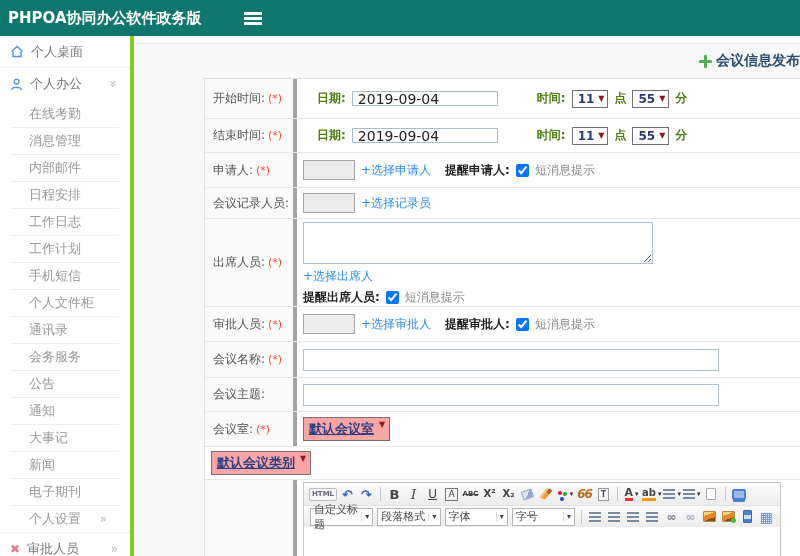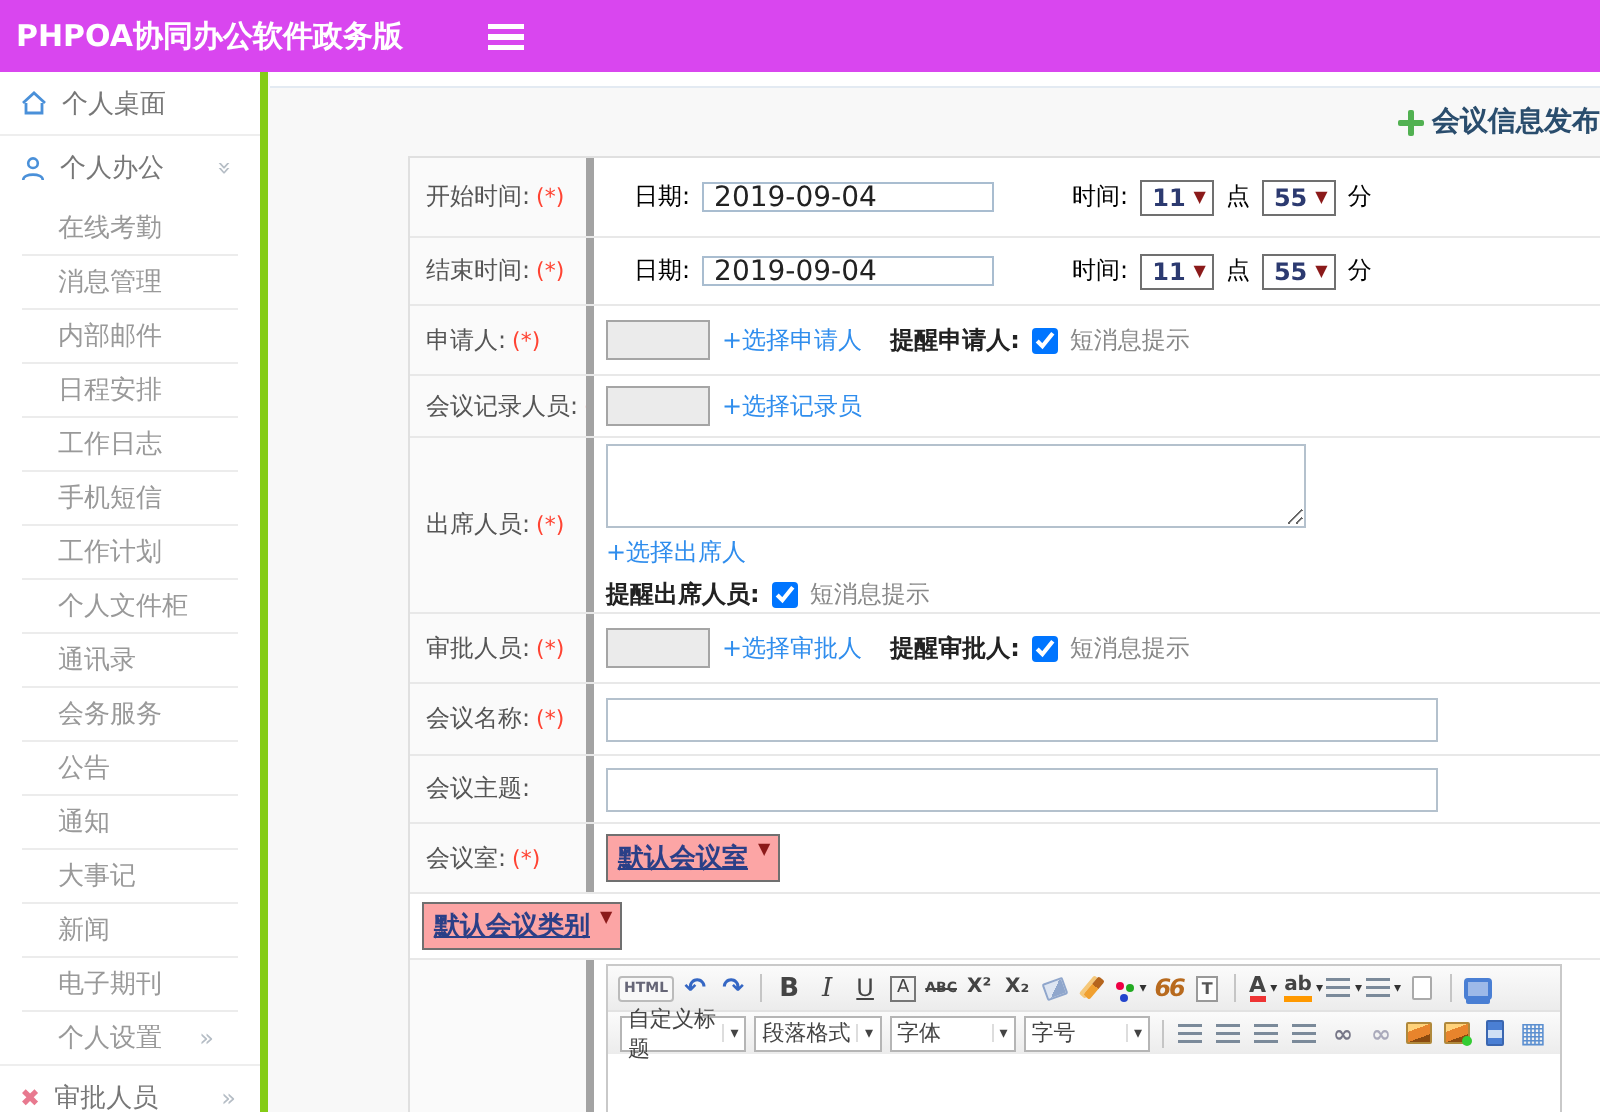--- a/index.html
+++ b/index.html
@@ -3,21 +3,21 @@
 <meta charset="utf-8">
 <style>
   * { box-sizing: border-box; }
   html,body { margin:0; padding:0; }
   body {
     width:800px; height:556px; overflow:hidden; position:relative;
     font-family:"DejaVu Sans","Liberation Sans",sans-serif;
     font-size:12px; color:#333; background:#f8f8f8;
   }
   
-  .topbar { position:absolute; top:0; left:0; width:800px; height:36px; background:#d946ef;
+  .topbar { position:absolute; top:0; left:0; width:800px; height:36px; background:#0f766e;
             display:flex; align-items:center; z-index:10; }
   .app-title { color:#fff; font-weight:bold; font-size:15px; margin-left:8px; }
   .hamburger { margin-left:42px; width:18px; height:13px; cursor:pointer;
     background:repeating-linear-gradient(to bottom,#fff 0 2.6px,rgba(0,0,0,0) 2.6px 5.2px); }
   
   .sidebar { position:absolute; top:36px; left:0; width:134px; bottom:0; background:#fff;
              border-right:4px solid #84cc16; }
   .side-item { position:relative; display:flex; align-items:center; height:32px;
                padding-left:10px; color:#777; font-size:13px; cursor:pointer; }
   .side-item.first { border-bottom:1px solid #eeeeee; }
@@ -48,21 +48,21 @@
   .lab { color:#555; }
   .req { color:#f43; margin-left:3px; font-size:11px; }
   .fc { flex:1; display:flex; align-items:center; padding-left:6px; gap:6px; }
   .r1{height:40px}.r2{height:34px}.r3{height:35px}.r4{height:31px}
   .r5{height:88px}.r6{height:35px}.r7{height:36px}.r8{height:34px}
   .r9{height:35px}.r10{height:33px}
   .editor-row { height:95px; border-bottom:none; }
   .editor-row .fc { align-items:flex-start; padding-top:2px; }
   .r5 .fc { flex-direction:column; align-items:flex-start; justify-content:flex-start;
             padding-top:3px; gap:4px; }
-  .lab2 { color:#000000; }
+  .lab2 { color:#4d7c0f;font-weight:bold; }
   .dgap { margin-left:14px; }
   .tgap { margin-left:33px; }
   .txt-date { width:146px; height:15px; border:1px solid #a9bdd0; font-size:14px; padding:0 5px;
               color:#222; font-family:inherit; }
   .txt-small { width:52px; height:20px; border:1px solid #a5a5a5; background:#ebebeb; }
   .txt-long { width:416px; height:22px; border:1px solid #b4c1cd; padding:0 4px; font-family:inherit; }
   textarea.attendees { width:350px; height:46px; border:1px solid #b4c1cd; resize:both;
                        font-family:inherit; margin-left:0; }
   .mini-select { display:inline-flex; align-items:center; border:1px solid #707070; background:#fff;
                  padding:1px 3px 1px 5px; color:#2c3a70; font-weight:bold; font-size:12px; gap:4px;
@@ -163,24 +163,24 @@
       <div class="side-sub">
         <span>内部邮件</span>
       </div>
       <div class="side-sub">
         <span>日程安排</span>
       </div>
       <div class="side-sub">
         <span>工作日志</span>
       </div>
       <div class="side-sub">
+        <span>工作计划</span>
+      </div>
+      <div class="side-sub">
         <span>手机短信</span>
-      </div>
-      <div class="side-sub">
-        <span>工作计划</span>
       </div>
       <div class="side-sub">
         <span>个人文件柜</span>
       </div>
       <div class="side-sub">
         <span>通讯录</span>
       </div>
       <div class="side-sub">
         <span>会务服务</span>
       </div>

